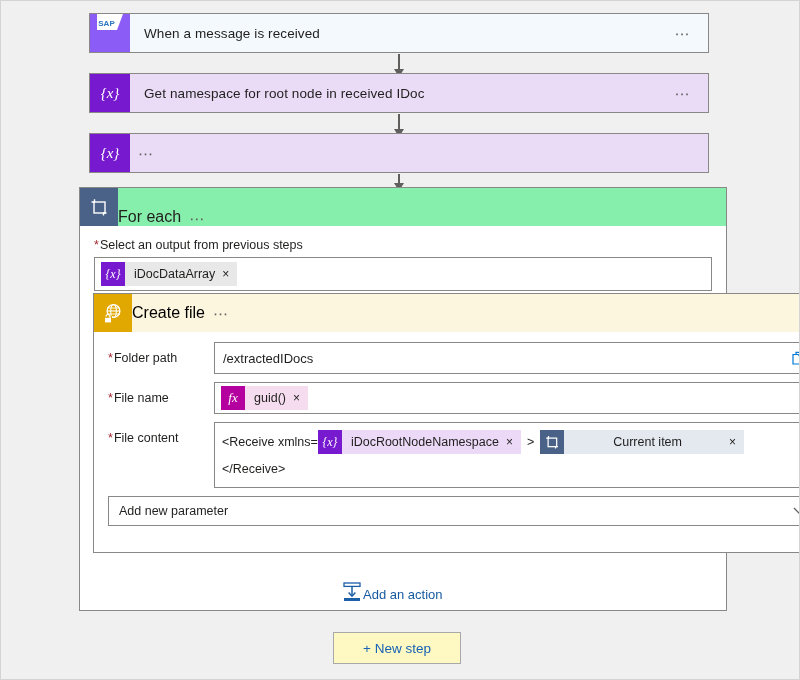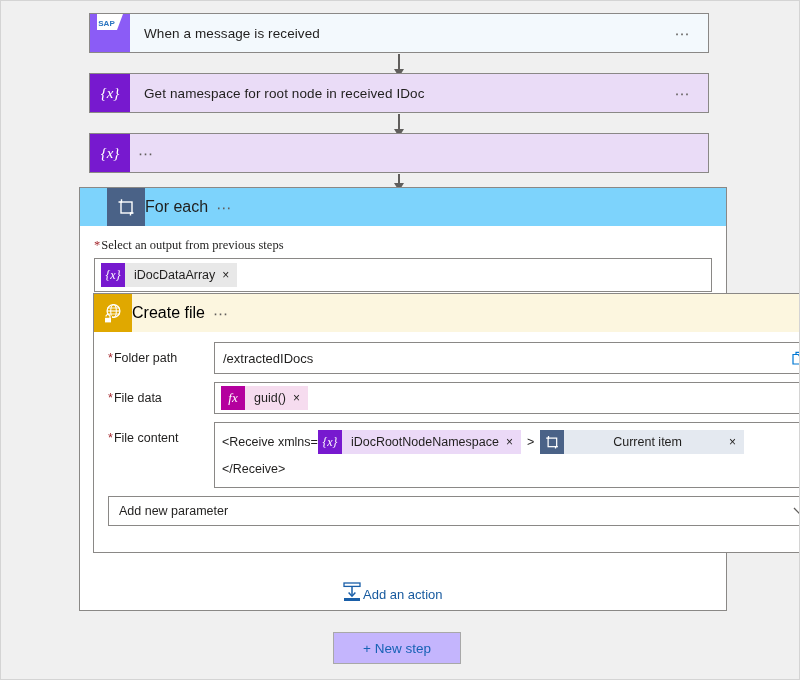--- a/index.html
+++ b/index.html
@@ -83,39 +83,37 @@
 
   
   .foreach-box {
     position: absolute;
     left: 78px; top: 186px;
     width: 648px; height: 424px;
     background: #ffffff;
     border: 1px solid #8a8886;
   }
   .foreach-header {
-    display: flex; align-items: center;
+    display: flex; align-items: flex-end;
     height: 38px;
-    background: #7dd3fc;
-    padding-left: 27px;
+    background: #86efac;
   }
   .loop-icon {
     width: 38px; height: 38px;
     background: #4a6287;
     display: flex; align-items: center; justify-content: center;
   }
   .foreach-header .card-title { color: #201f1e; }
 
   .foreach-body { padding: 12px 14px 0 14px; }
 
   .field-label-top {
     font-size: 12.5px;
     color: #201f1e;
     margin-bottom: 5px;
-    font-family: Liberation Serif, serif;
   }
   .req { color: #a4262c; margin-right: 1px; }
 
   .input-box {
     border: 1px solid #8a8886;
     background: #ffffff;
     min-height: 34px;
     display: flex;
     align-items: center;
     padding: 4px 6px;
@@ -239,21 +237,21 @@
   .add-action .aa-label {
     color: #16599e;
     font-size: 13px;
   }
 
   
   .new-step {
     position: absolute;
     left: 332px; top: 631px;
     width: 128px; height: 32px;
-    background: #c4b5fd;
+    background: #fef9c3;
     border: 1px solid #a8a8a8;
     color: #1762b5;
     font-size: 13.5px;
     display: flex; align-items: center; justify-content: center;
     cursor: pointer;
   }
 </style>
 </head>
 <body>
 
@@ -352,21 +350,21 @@
                 <path d="M1 3.5 h5.2 l1.2 1.6 H16 V13 H1 Z" fill="none" stroke="#0078d4" stroke-width="1.2"></path>
                 <path d="M4 3.5 V1.4 h7.5 V3.5" fill="none" stroke="#0078d4" stroke-width="1.2"></path>
               </svg>
             </span>
           </div>
         </div>
       </div>
 
       <div class="form-row">
         <div class="f-label">
-          <span class="req">*</span><span>File data</span>
+          <span class="req">*</span><span>File name</span>
         </div>
         <div class="f-control">
           <div class="text-input" style="padding:0 6px;">
             <span class="token token-fx">
               <span class="tok-icon">fx</span>
               <span class="tok-label">guid()</span>
               <span class="tok-x">×</span>
             </span>
           </div>
         </div>

